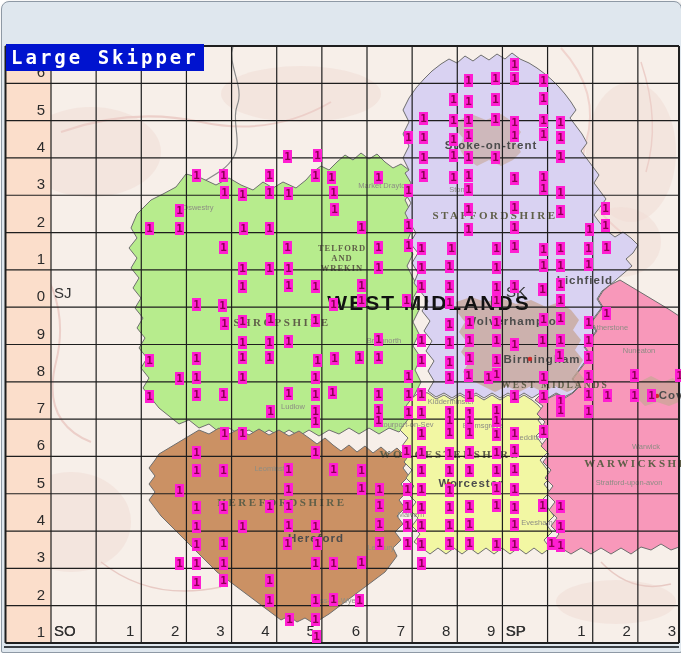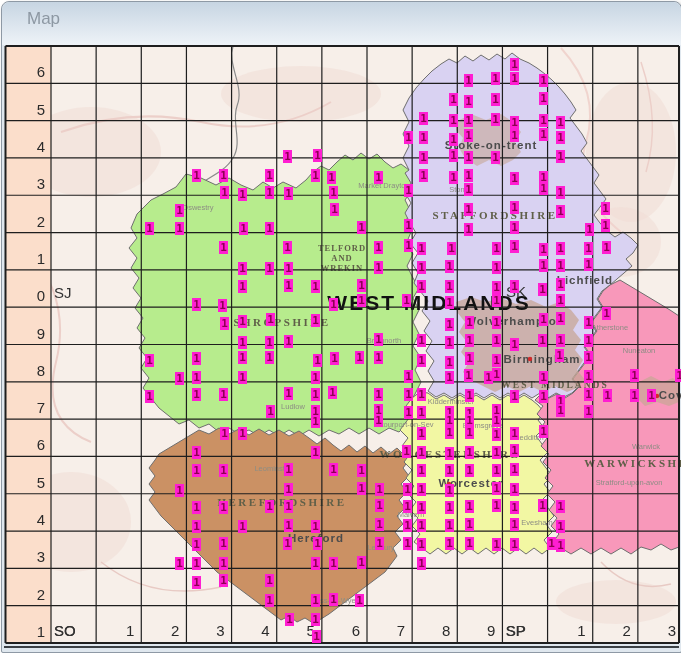--- a/index.html
+++ b/index.html
@@ -25,23 +25,20 @@
   .bottom-rule{position:absolute;left:2px;top:644px;width:675px;height:2px;background:#3a3f44;z-index:2;}
   text{user-select:none;}
   .county-name{font-family:"Liberation Serif",serif;font-weight:bold;fill:#5f5f48;}
   .city-name{font-family:"Liberation Sans",sans-serif;font-weight:bold;fill:#4c4c4c;}
   .town-name{font-family:"Liberation Sans",sans-serif;fill:#8d8d84;}
 </style>
 </head>
 <body>
 
 <div class="window">
-  <div class="titlebar">
-    <span class="titlebar-text">Map</span>
-  </div>
 
   <svg class="map-svg" width="679" height="650" viewBox="1 0 679 650">
     <g id="g-base">
         <rect x="4.5" y="44" width="673.5" height="597" fill="#f7efe9"></rect>
         <ellipse cx="90" cy="150" rx="70" ry="45" fill="#f1dcd6" opacity="0.55"></ellipse>
         <ellipse cx="300" cy="92" rx="80" ry="28" fill="#f1dcd6" opacity="0.55"></ellipse>
         <ellipse cx="630" cy="150" rx="45" ry="70" fill="#f1dcd6" opacity="0.55"></ellipse>
         <ellipse cx="70" cy="520" rx="60" ry="50" fill="#f1dcd6" opacity="0.55"></ellipse>
         <ellipse cx="615" cy="600" rx="60" ry="22" fill="#f1dcd6" opacity="0.55"></ellipse>
         <ellipse cx="620" cy="240" rx="40" ry="35" fill="#f1dcd6" opacity="0.55"></ellipse>
@@ -139,20 +136,21 @@
         <line x1="4.5" y1="417.125" x2="678" y2="417.125" stroke="#1e1e1e" stroke-width="1.2"></line>
         <line x1="4.5" y1="454.4375" x2="678" y2="454.4375" stroke="#1e1e1e" stroke-width="1.2"></line>
         <line x1="4.5" y1="491.75" x2="678" y2="491.75" stroke="#1e1e1e" stroke-width="1.2"></line>
         <line x1="4.5" y1="529.0625" x2="678" y2="529.0625" stroke="#1e1e1e" stroke-width="1.2"></line>
         <line x1="4.5" y1="566.375" x2="678" y2="566.375" stroke="#1e1e1e" stroke-width="1.2"></line>
         <line x1="4.5" y1="603.6875" x2="678" y2="603.6875" stroke="#1e1e1e" stroke-width="1.2"></line>
         <line x1="4.5" y1="641" x2="678" y2="641" stroke="#1e1e1e" stroke-width="2"></line>
       </g>
   </svg>
 
+  <div class="species-label" style="background: rgb(0, 19, 207);">Large Skipper</div>
 
   <div id="row-labels">
       <div class="row-label" style="left: 5px; top: 44px; width: 44px; height: 37.3125px;">6</div>
       <div class="row-label" style="left: 5px; top: 81.3125px; width: 44px; height: 37.3125px;">5</div>
       <div class="row-label" style="left: 5px; top: 118.625px; width: 44px; height: 37.3125px;">4</div>
       <div class="row-label" style="left: 5px; top: 155.938px; width: 44px; height: 37.3125px;">3</div>
       <div class="row-label" style="left: 5px; top: 193.25px; width: 44px; height: 37.3125px;">2</div>
       <div class="row-label" style="left: 5px; top: 230.562px; width: 44px; height: 37.3125px;">1</div>
       <div class="row-label" style="left: 5px; top: 267.875px; width: 44px; height: 37.3125px;">0</div>
       <div class="row-label" style="left: 5px; top: 305.188px; width: 44px; height: 37.3125px;">9</div>

